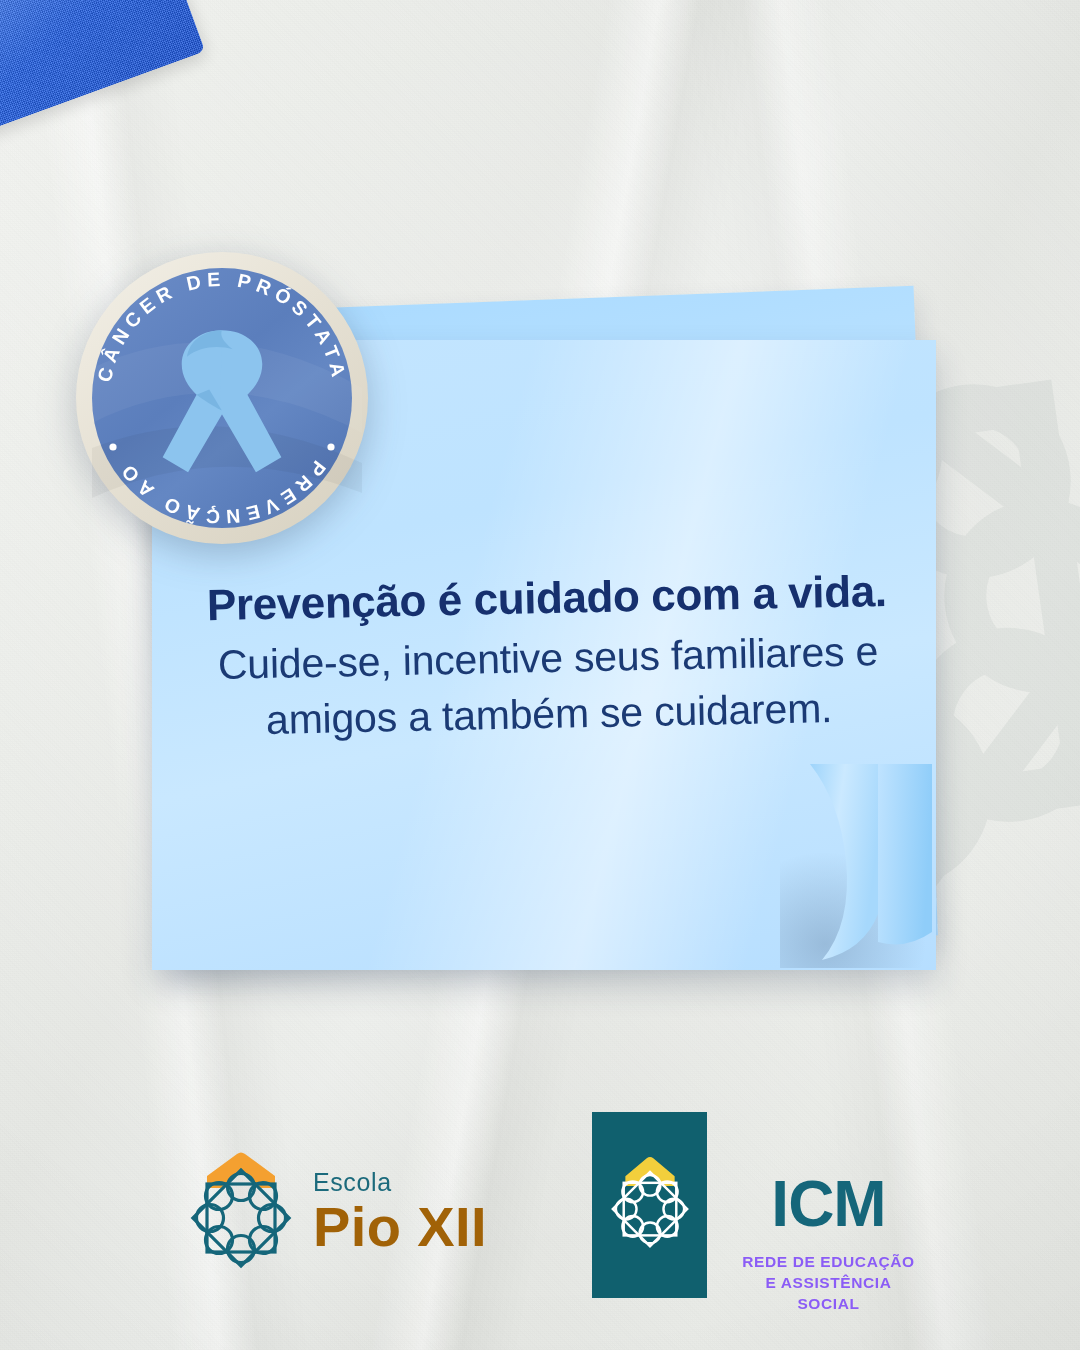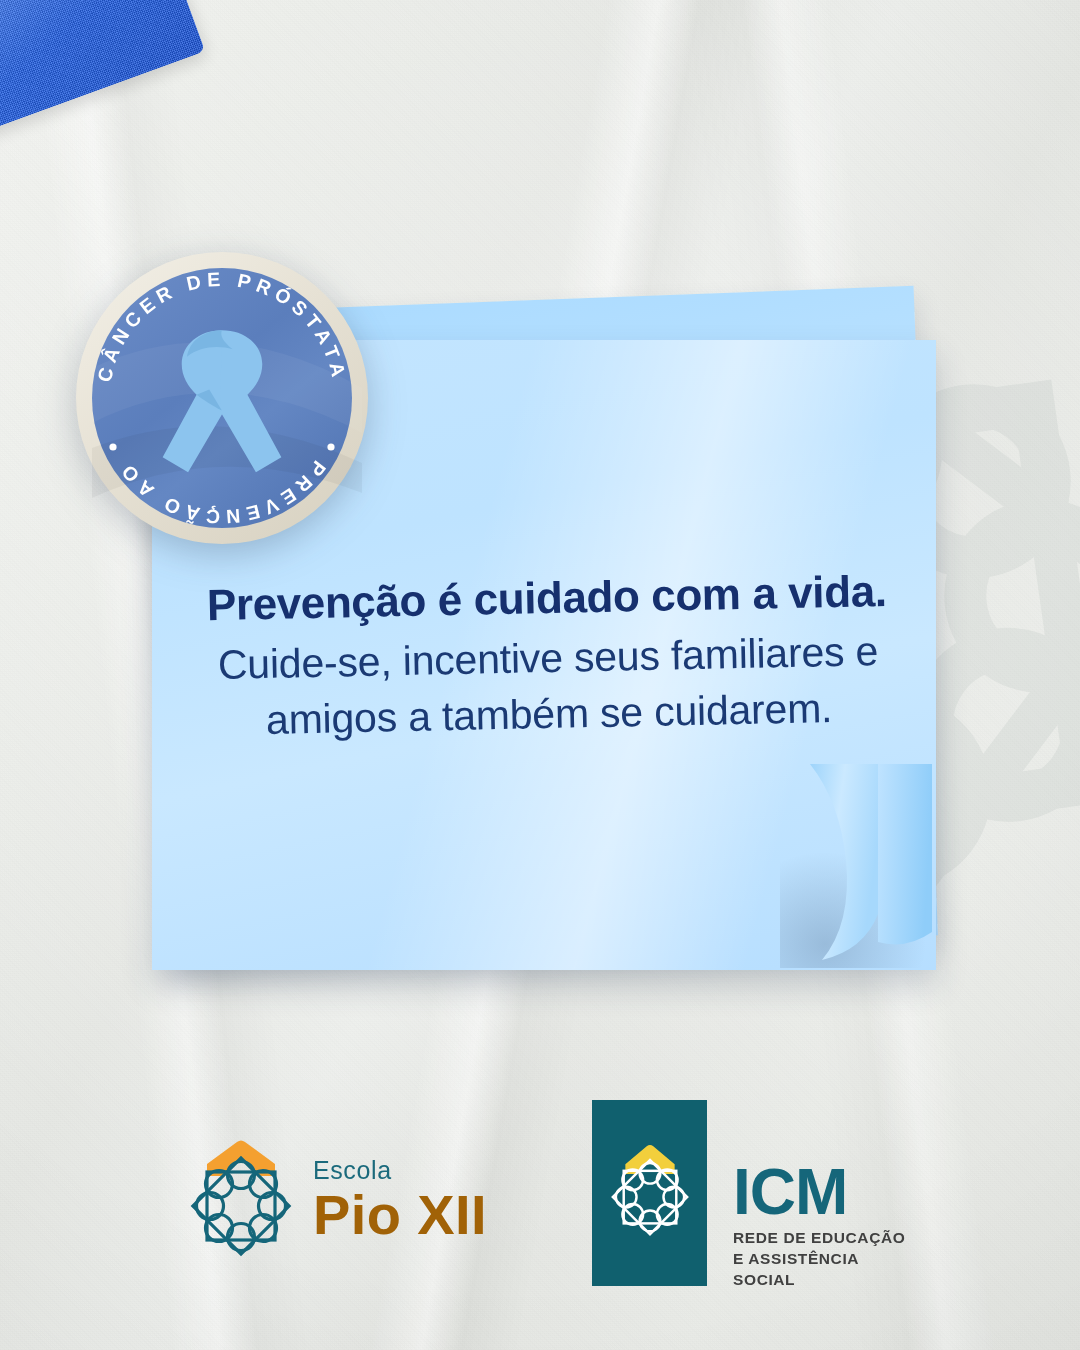--- a/index.html
+++ b/index.html
@@ -153,21 +153,21 @@
   .badge {
     position: absolute;
     left: 72px; top: 248px;
     width: 300px; height: 300px;
     filter: drop-shadow(0 10px 18px rgba(30,45,70,.26));
   }
 
   
   .footer {
     position: absolute;
-    left: 0; bottom: 30px;
+    left: 0; bottom: 18px;
     width: 924px;
     height: 220px;
   }
   .logo-pio {
     position: absolute;
     left: 185px; top: 38px;
     display: flex;
     align-items: center;
     gap: 16px;
   }
@@ -187,45 +187,46 @@
     color: #a16207;
     display:block;
   }
 
   .logo-icm {
     position: absolute;
     left: 592px; top: 0px;
     display: flex;
     align-items: flex-start;
     gap: 26px;
+    text-align: center;
   }
   .icm-mark {
     width: 116px; height: 186px;
     background: #10606e;
     display: flex;
     align-items: center;
     justify-content: center;
   }
   .icm-words { padding-top: 66px; }
   .icm-title {
     font-size: 64px;
     font-weight: 700;
     color: #15667a;
     line-height: .82;
     letter-spacing: -1px;
     display: block;
   }
   .icm-tag {
     font-size: 15.5px;
     font-weight: 700;
-    color: #404040;
+    color: #8b5cf6;
     letter-spacing: .6px;
     line-height: 1.34;
     display: block;
-    margin-top: 10px;
+    margin-top: 22px;
   }
   .icm-tag span { display: block; }
 </style>
 </head>
 <body>
 
 <div id="poster">
 
   <div class="bg-base"></div>
   <div class="bg-fold"></div>

